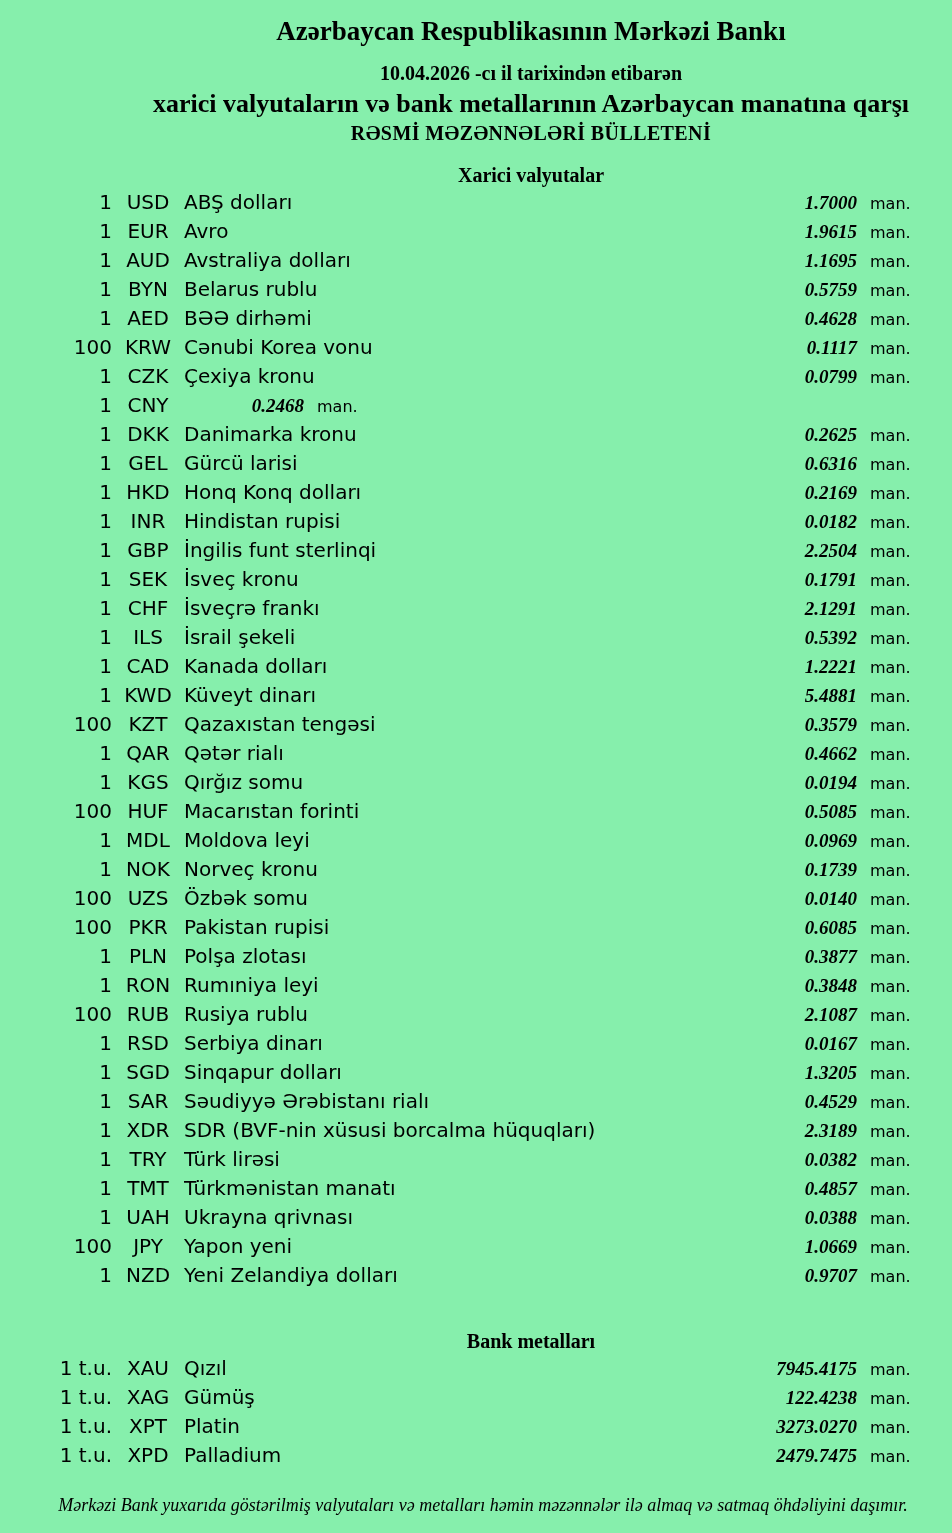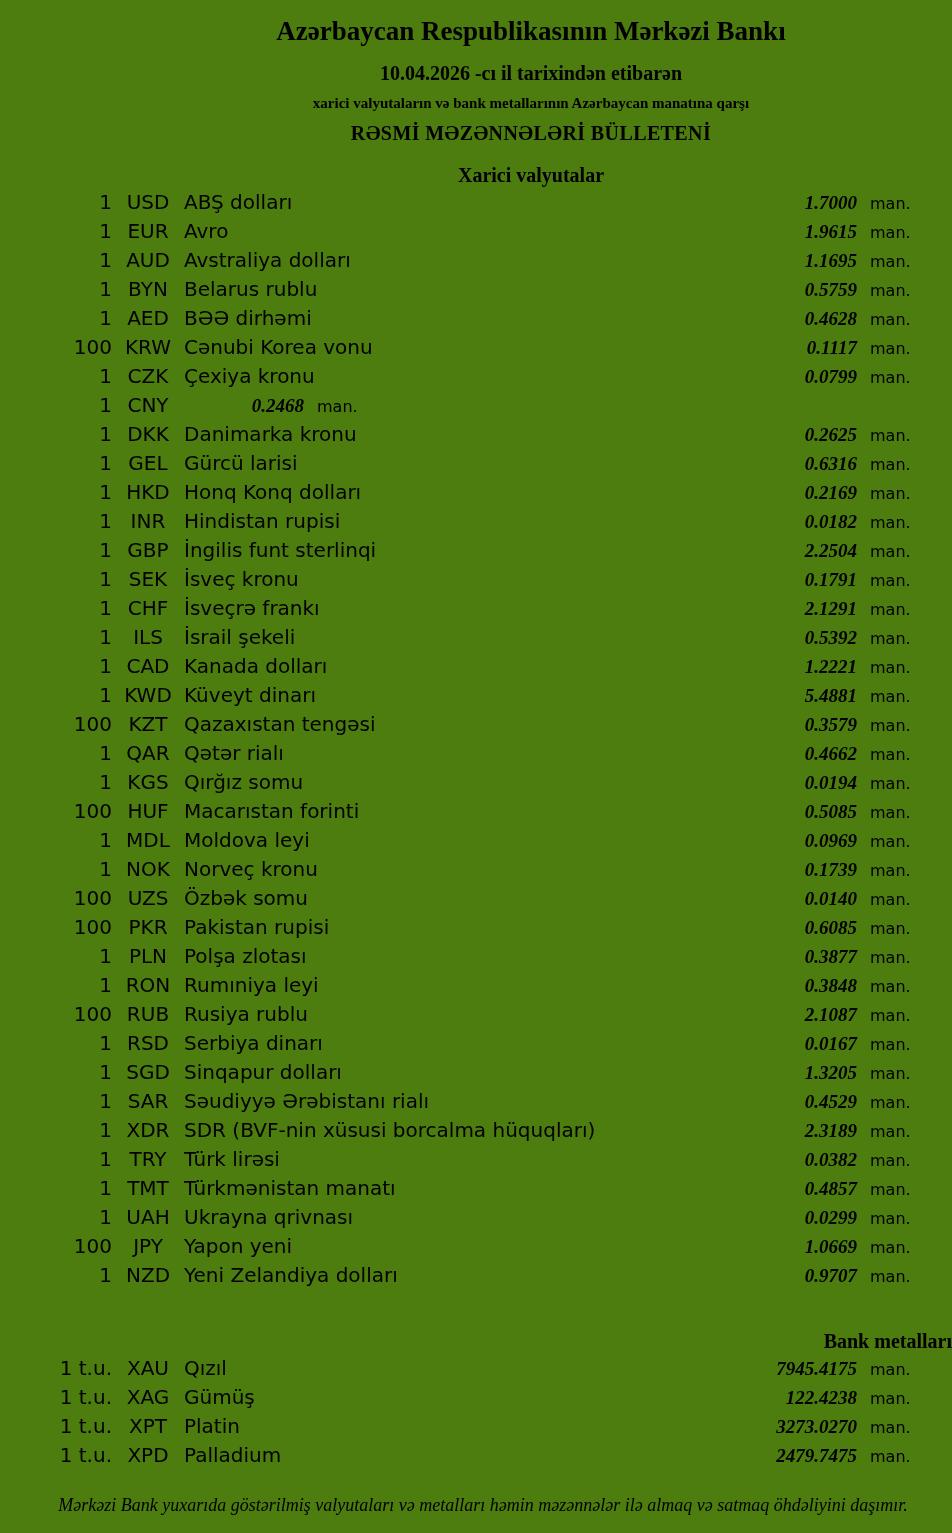--- a/index.html
+++ b/index.html
@@ -1,34 +1,34 @@
 <!DOCTYPE html>
 <html><head>
 <meta charset="utf-8">
 <style>
   html, body { margin: 0; padding: 0; background: #ffffff; }
   .page {
     position: relative;
     width: 952px;
     height: 1533px;
-    background: #4d7c0f;
+    background: #86efac;
     color: #000000;
     overflow: hidden;
     font-family: "DejaVu Sans", "Liberation Sans", sans-serif;
   }
   
   .centered { margin-left: 110px; width: 842px; text-align: center; }
   .serifb { font-family: "Liberation Serif", "DejaVu Serif", serif; font-weight: 700; }
   .title      { font-size: 27px; line-height: 34px; padding-top: 14px; }
   .dateline   { font-size: 20px; line-height: 26px; margin-top: 12px; }
-  .subtitle   { font-size: 15px; line-height: 27px; margin-top: 4px; }
+  .subtitle   { font-size: 26px; line-height: 27px; margin-top: 4px; }
   .bulletin   { font-size: 20px; line-height: 26px; margin-top: 3px; letter-spacing: 0.4px; }
   .section-heading { font-size: 20px; line-height: 26px; }
   .xv { margin-top: 16px; }
-  .bm { margin-top: 38px; text-align: right; }
+  .bm { margin-top: 38px; }
 
   .rates-table { width: 952px; }
   .row { display: flex; height: 29px; line-height: 29px; align-items: baseline; }
   .qty  { width: 112px; text-align: right; font-size: 20px; white-space: pre; }
   .code { width: 72px;  text-align: center; font-size: 20px; }
   .name { flex: 1; font-size: 20px; white-space: nowrap; overflow: hidden; }
   .rate {
     width: 120px; text-align: right; font-size: 19px;
     font-family: Liberation Serif, serif;
     font-style: italic; font-weight: 700;
@@ -297,21 +297,21 @@
         <span class="qty">1</span>
         <span class="code">TMT</span>
         <span class="name">Türkmənistan manatı</span>
         <span class="rate">0.4857</span>
         <span class="unit">man.</span>
       </div>
       <div class="row">
         <span class="qty">1</span>
         <span class="code">UAH</span>
         <span class="name">Ukrayna qrivnası</span>
-        <span class="rate">0.0299</span>
+        <span class="rate">0.0388</span>
         <span class="unit">man.</span>
       </div>
       <div class="row">
         <span class="qty">100</span>
         <span class="code">JPY</span>
         <span class="name">Yapon yeni</span>
         <span class="rate">1.0669</span>
         <span class="unit">man.</span>
       </div>
       <div class="row">

